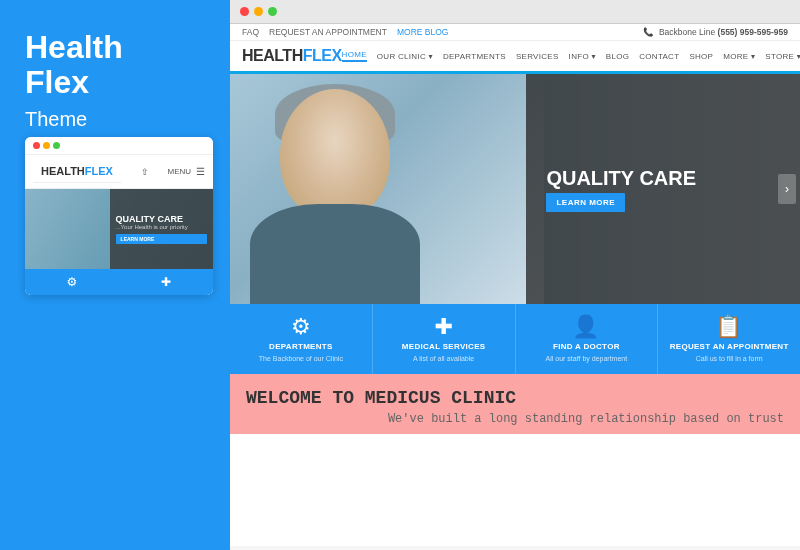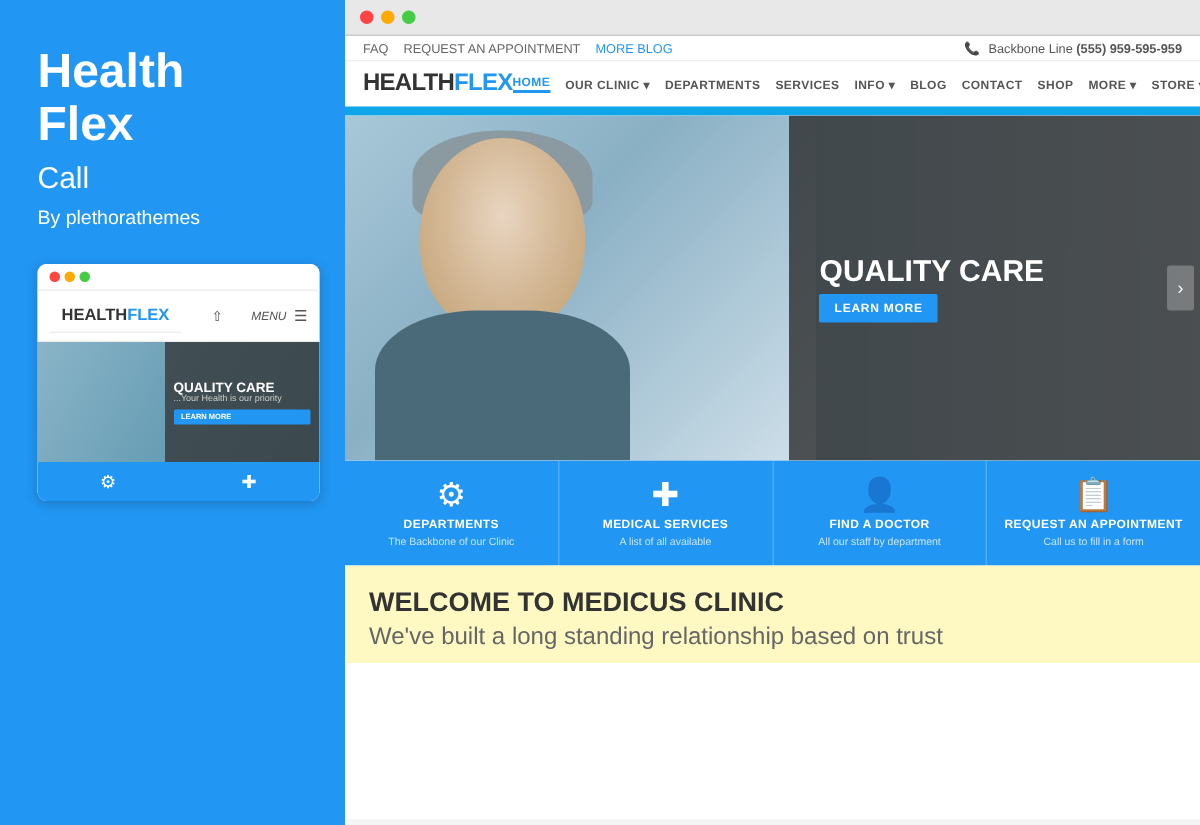--- a/index.html
+++ b/index.html
@@ -200,37 +200,37 @@
     .site-topbar-right { font-size: 8.5px; color: #555; }
     .site-topbar-right .phone-icon { color: #2196f3; margin-right: 3px; }
 
     
     .site-nav {
       background: white;
       padding: 6px 12px;
       display: flex;
       align-items: center;
       justify-content: space-between;
-      border-bottom: 6px solid #0ea5e9;
+      border-bottom: 3px solid #0ea5e9;
     }
     .site-brand {
       font-size: 16px;
       font-weight: 900;
       color: #333;
       letter-spacing: -0.5px;
     }
     .site-brand span { color: #2196f3; }
     .site-nav-links {
       display: flex;
       gap: 10px;
       align-items: center;
     }
     .site-nav-link {
       font-size: 8px;
-      font-weight: 700;
+      font-weight: 400;
       color: #555;
       text-transform: uppercase;
       letter-spacing: 0.3px;
       white-space: nowrap;
     }
     .site-nav-link.active { color: #2196f3; border-bottom: 2px solid #2196f3; padding-bottom: 1px; }
 
     
     .site-hero {
       position: relative;
@@ -377,62 +377,63 @@
       text-align: center;
     }
     .icon-bar-desc {
       color: rgba(255,255,255,0.75);
       font-size: 7px;
       text-align: center;
     }
 
     
     .welcome-section {
-      background: #fef9c3;
+      background: #fca5a5;
       padding: 14px 16px 8px;
+      font-family: Liberation Mono, monospace;
     }
     .welcome-title {
       font-size: 18px;
       font-weight: 900;
       color: #333;
       text-transform: uppercase;
       margin-bottom: 4px;
     }
     .welcome-text {
-      font-size: 16px;
+      font-size: 12px;
       color: #666;
+      text-align: right;
     }
   </style>
 </head>
 <body>
 
 <div class="left-panel">
   <div class="theme-title">
     <span>Health</span><br>
     <span>Flex</span>
   </div>
-  <div class="theme-subtitle">Call</div>
-  <div class="theme-author">By plethorathemes</div>
+  <div class="theme-subtitle">Theme</div>
 
   <div class="mobile-preview">
     <div class="mobile-top-bar">
       <div class="mobile-dots">
         <div class="mobile-dot red"></div>
         <div class="mobile-dot yellow"></div>
         <div class="mobile-dot green"></div>
       </div>
     </div>
     <div class="mobile-nav">
       <div class="mobile-nav .brand">
         <span style="color:#333;font-weight:900;font-size:11px;">HEALTH</span>
           <span style="color:#2196f3;font-weight:900;font-size:11px;">FLEX</span>
       </div>
       <div class="mobile-nav-icons">
         <span style="font-size:9px;">⇧</span>
-        <span style="font-size:8px;margin-left:14px;font-style:italic;">MENU</span>
+        <span style="font-size:8px;margin-left:14px;">MENU</span>
         <span style="font-size:10px;">☰</span>
       </div>
     </div>
 
     <div class="mobile-hero">
       <div class="mobile-hero-img"></div>
       <div class="mobile-hero-overlay">
         <div class="mobile-hero-title">QUALITY CARE</div>
         <div class="mobile-hero-sub">...Your Health is our priority</div>
         <div class="mobile-hero-btn">LEARN MORE</div>

